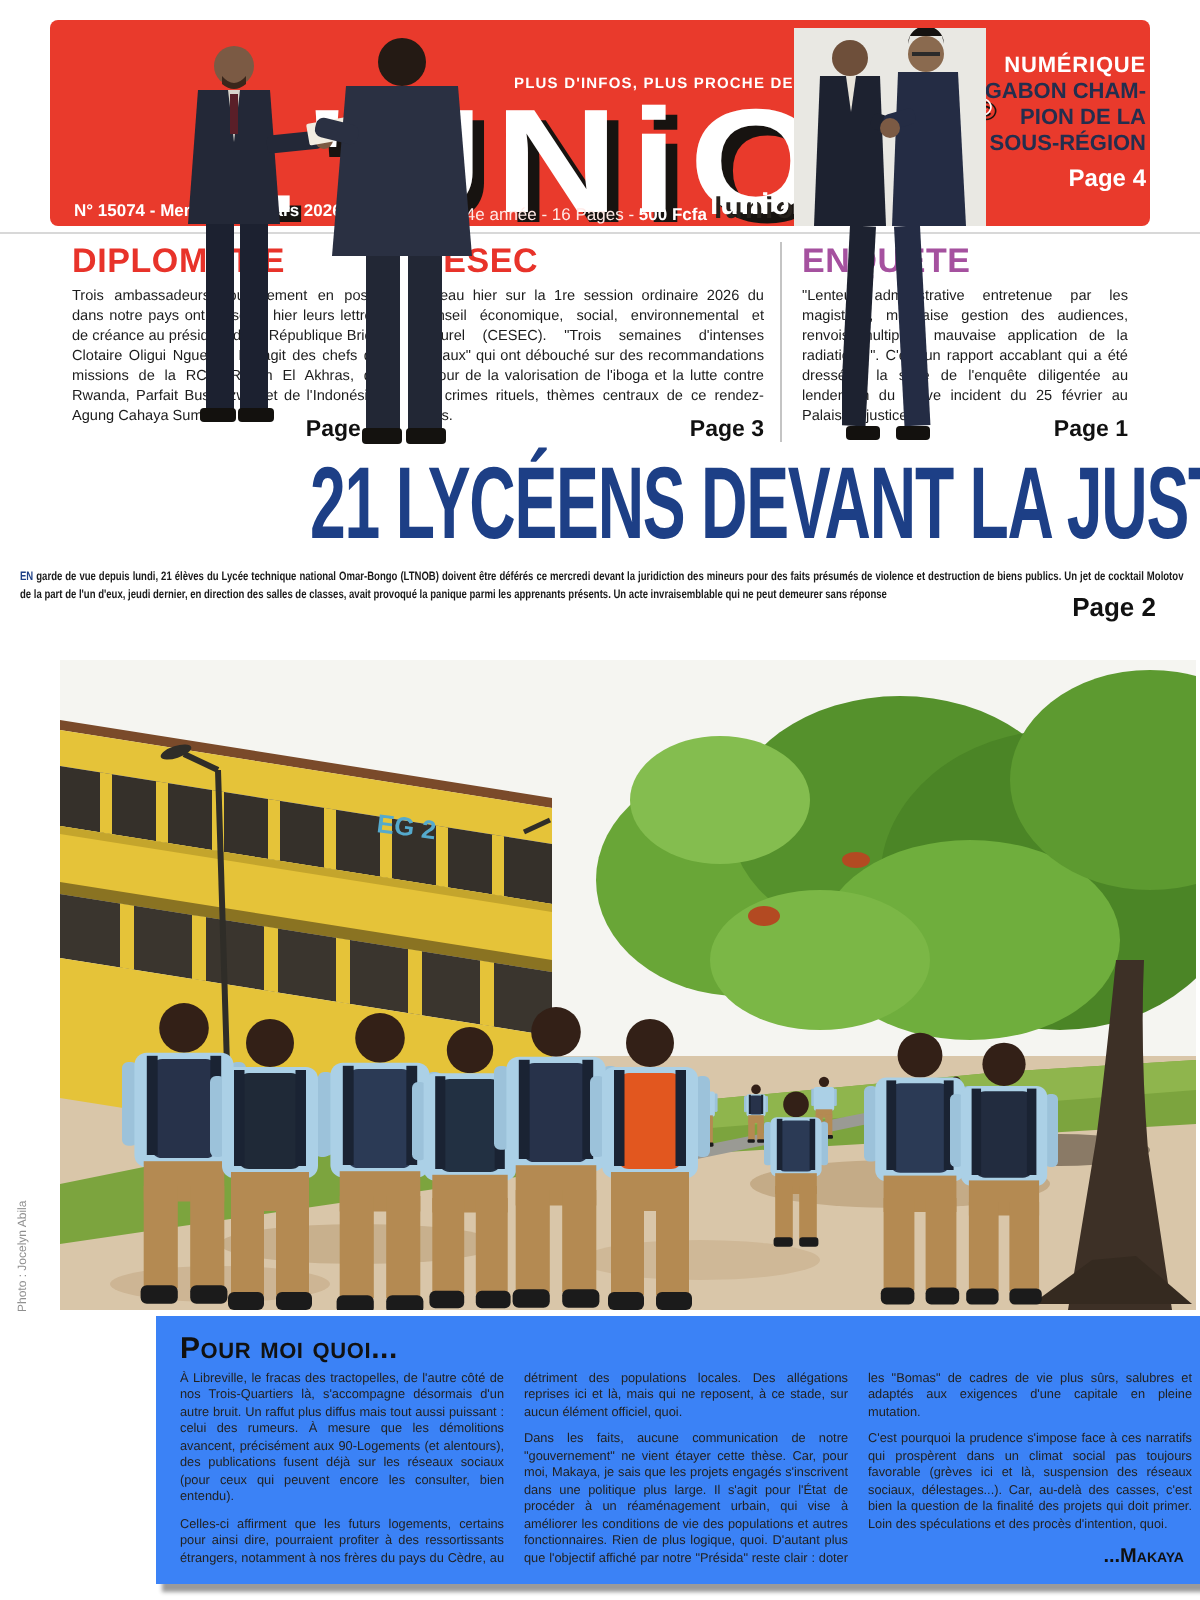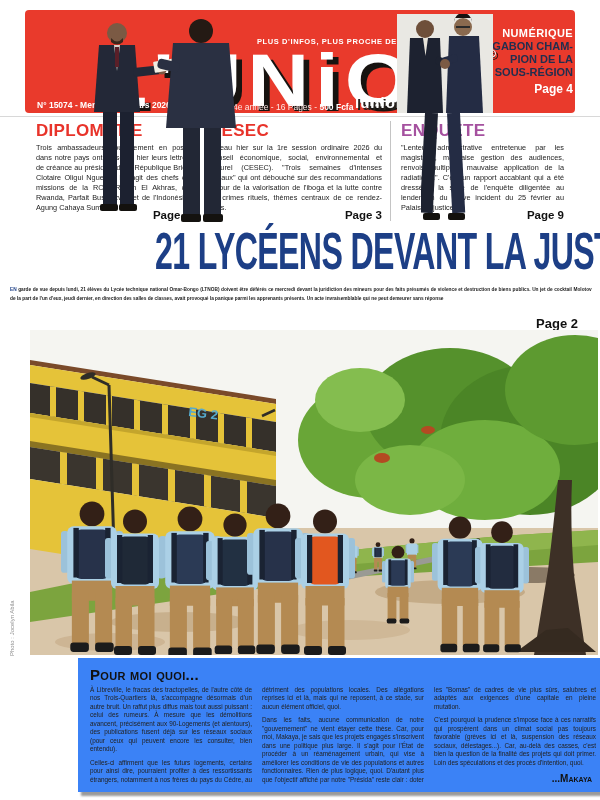--- a/index.html
+++ b/index.html
@@ -36,21 +36,21 @@
   .teaser-page { position:absolute; right:8px; bottom:0; font-size:11.5px; font-weight:bold; color:#111; }
 
   
   .headline-wrap { position:absolute; left:0; top:226px; width:600px; text-align:center; }
   .headline { display:inline-block; font-size:51px; font-weight:bold; color:#1d3f86; letter-spacing:-1px; white-space:nowrap;
               transform:scaleX(.63); transform-origin:center top; line-height:1; }
   .deck-wrap { position:absolute; left:10px; top:284px; width:582px; height:30px; }
   .deck { width:742px; transform:scaleX(.784); transform-origin:left top; font-size:6.1px; font-weight:bold; line-height:1.5;
           color:#1a1a1a; text-align:justify; }
   .deck .lead-in { color:#1d3f86; font-weight:bold; }
-  .deck-page { position:absolute; right:14px; top:12px; font-size:13px; font-weight:bold; color:#111; background:#fff; padding-left:4px;margin-top:20px; }
+  .deck-page { position:absolute; right:14px; top:12px; font-size:13px; font-weight:bold; color:#111; background:#fff; padding-left:4px; }
 
   
   .photo { position:absolute; left:30px; top:330px; width:568px; height:325px; background:#f5f5f1; overflow:hidden; }
   .photo-credit { position:absolute; left:9px; top:656px; font-size:6px; color:#8f8f8f; transform:rotate(-90deg); transform-origin:left top; white-space:nowrap; }
 
   
   .makaya { position:absolute; left:78px; top:658px; width:530px; height:134px; background:#3b82f6; box-shadow:3px 4px 2px rgba(30,30,30,.45); padding:8px 12px 6px 12px; }
   .makaya-title { font-size:15px; font-weight:bold; font-variant:small-caps; color:#111; letter-spacing:.3px; margin-bottom:3px; }
   .makaya-cols { column-count:3; column-gap:10px; height:104px; }
   .makaya-cols p { font-size:6.4px; line-height:1.32; text-align:justify; color:#222; margin-bottom:5px; }
@@ -127,21 +127,21 @@
       <div class="teaser-page">Page 3</div>
     </div>
     <div class="teaser">
       <div class="teaser-title" style="color:#e8332a">CESEC</div>
       <div class="teaser-text">Rideau hier sur la 1re session ordinaire 2026 du Conseil économique, social, environnemental et culturel (CESEC). "Trois semaines d'intenses travaux" qui ont débouché sur des recommandations autour de la valorisation de l'iboga et la lutte contre les crimes rituels, thèmes centraux de ce rendez-vous.</div>
       <div class="teaser-page">Page 3</div>
     </div>
     <div class="teaser">
       <div class="teaser-title" style="color:#a5519f">ENQUÊTE</div>
       <div class="teaser-text">"Lenteur administrative entretenue par les magistrats, mauvaise gestion des audiences, renvois multiples, mauvaise application de la radiation...". C'est un rapport accablant qui a été dressé à la suite de l'enquête diligentée au lendemain du grave incident du 25 février au Palais de justice.</div>
-      <div class="teaser-page">Page 9</div>
+      <div class="teaser-page">Page 1</div>
     </div>
   </div>
 
   <div class="headline-wrap">
     <div class="headline">21 LYCÉENS DEVANT LA JUSTICE !</div>
   </div>
   <div class="deck-wrap">
     <div class="deck"><span class="lead-in">EN</span><span> garde de vue depuis lundi, 21 élèves du Lycée technique national Omar-Bongo (LTNOB) doivent être déférés ce mercredi devant la juridiction des mineurs pour des faits présumés de violence et destruction de biens publics. Un jet de cocktail Molotov de la part de l'un d'eux, jeudi dernier, en direction des salles de classes, avait provoqué la panique parmi les apprenants présents. Un acte invraisemblable qui ne peut demeurer sans réponse</span></div>
     <div class="deck-page">Page 2</div>
   </div>

